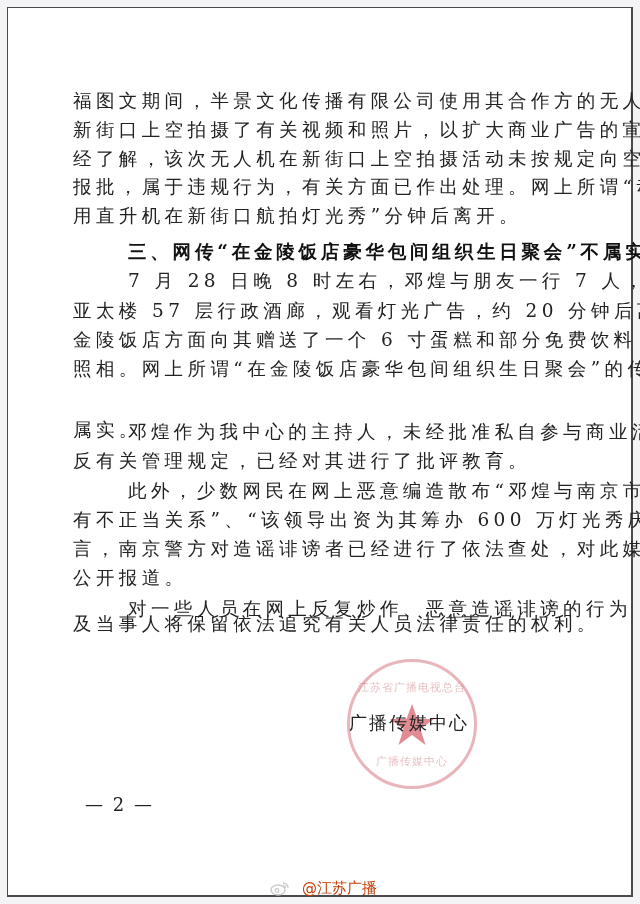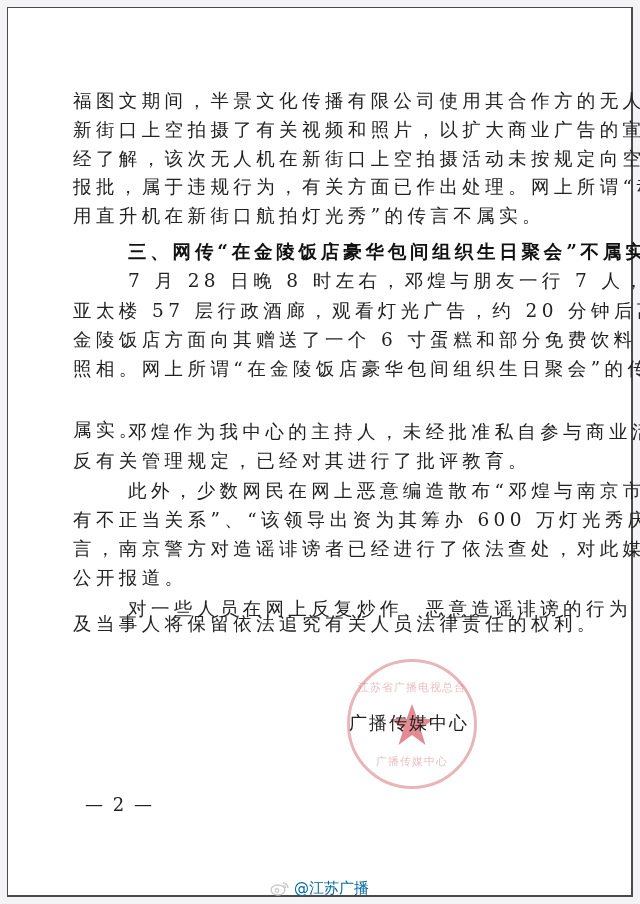--- a/index.html
+++ b/index.html
@@ -84,37 +84,37 @@
       color: #222;
       white-space: nowrap;
     }
     .watermark {
       position: absolute;
       left: 262px;
       top: 869px;
       height: 22px;
       display: flex;
       align-items: center;
-      gap: 4px;
-      color: #0369a1;
+      gap: 12px;
+      color: #c2410c;
       font-family: "DejaVu Sans", sans-serif;
       font-size: 15px;
       white-space: nowrap;
     }
   </style>
 </head>
 <body>
 
 <div class="page">
   <div id="body-lines">
       <div class="line" style="top: 82px;">福图文期间，半景文化传播有限公司使用其合作方的无人机，在</div>
       <div class="line" style="top: 111px;">新街口上空拍摄了有关视频和照片，以扩大商业广告的宣传效果。</div>
       <div class="line" style="top: 140px;">经了解，该次无人机在新街口上空拍摄活动未按规定向空管部门</div>
       <div class="line" style="top: 168px;">报批，属于违规行为，有关方面已作出处理。网上所谓“动用军</div>
-      <div class="line" style="top: 197px;">用直升机在新街口航拍灯光秀”的传言不属实。</div>
+      <div class="line" style="top: 197px;">用直升机在新街口航拍灯光秀”分钟后离开。</div>
       <div class="line indent heading" style="top: 233px;">三、网传“在金陵饭店豪华包间组织生日聚会”不属实</div>
       <div class="line indent" style="top: 262px;">7 月 28 日晚 8 时左右，邓煌与朋友一行 7 人，来到金陵饭店</div>
       <div class="line" style="top: 292px;">亚太楼 57 层行政酒廊，观看灯光广告，约 20 分钟后离开。期间，</div>
       <div class="line" style="top: 321px;">金陵饭店方面向其赠送了一个 6 寸蛋糕和部分免费饮料，并合影</div>
       <div class="line" style="top: 350px;">照相。网上所谓“在金陵饭店豪华包间组织生日聚会”的传言不</div>
       <div class="line" style="top: 379px; margin-top: 32px;">属实。</div>
       <div class="line indent" style="top: 413px;">邓煌作为我中心的主持人，未经批准私自参与商业活动，违</div>
       <div class="line" style="top: 442px;">反有关管理规定，已经对其进行了批评教育。</div>
       <div class="line indent" style="top: 472px;">此外，少数网民在网上恶意编造散布“邓煌与南京市某领导</div>
       <div class="line" style="top: 501px;">有不正当关系”、“该领导出资为其筹办 600 万灯光秀庆生”等谣</div>

